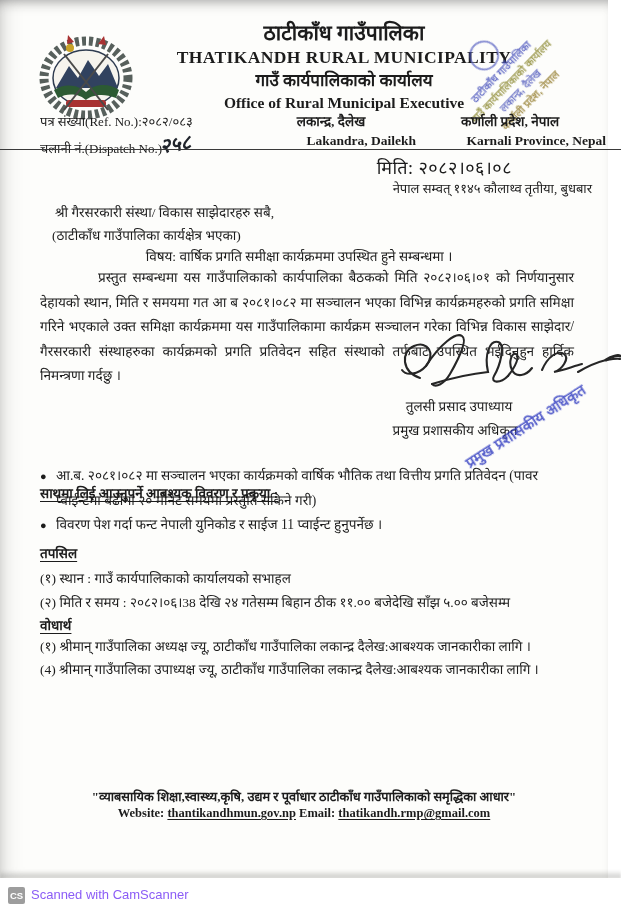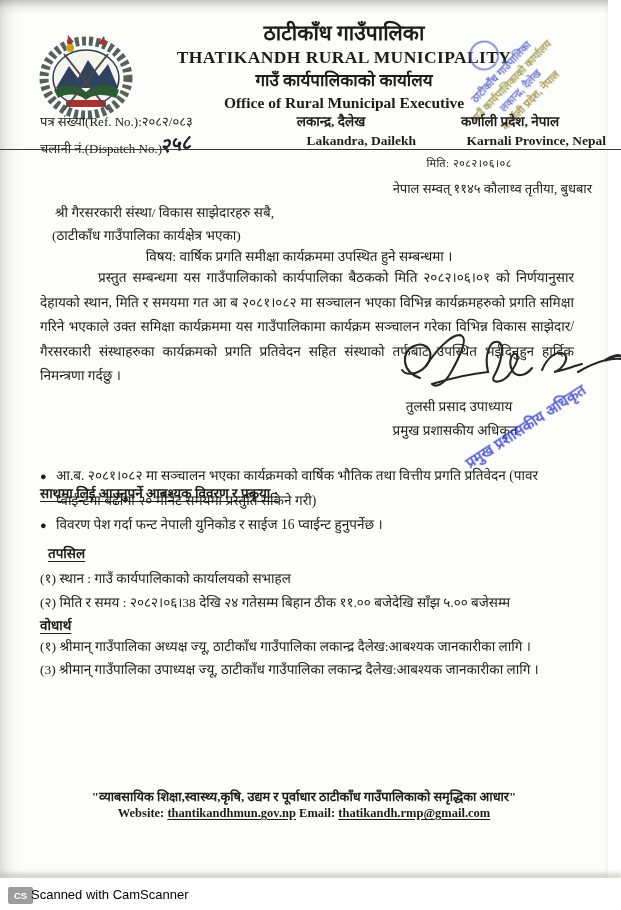--- a/index.html
+++ b/index.html
@@ -22,21 +22,21 @@
   .refline  { left:40px; top:112px; font-size:13px; }
   .dispatchline { left:40px; top:132px; font-size:13px; }
   .hand { display:inline-block; font-style:italic; font-weight:600; font-size:20px;
           transform:rotate(-9deg) translateY(-2px); margin-left:-2px; color:#20242b; }
   .place-np { left:246px; top:112px; width:170px; text-align:center; font-size:13.5px; font-weight:bold; }
   .place-en { left:246px; top:133px; width:170px; text-align:right; font-size:13.5px; font-weight:bold; }
   .prov-np  { left:420px; top:112px; width:180px; text-align:center; font-size:13.5px; font-weight:bold; }
   .prov-en  { left:414px; top:133px; width:192px; text-align:right; font-size:13.5px; font-weight:bold; }
   .rule { left:0; top:149px; width:621px; height:0; border-top:1.6px solid #3a3a3a; }
 
-  .dateline   { top:155px; right:96px; font-size:11px; letter-spacing:.5px; }
+  .dateline   { top:155px; right:96px; font-size:18px; letter-spacing:.5px; }
   .sambatline { top:179px; right:16px; font-size:13px; }
 
   .recip1 { left:55px; top:203px; font-size:13.5px; }
   .recip2 { left:52px; top:226px; font-size:13.5px; }
   .subject { left:30px; right:40px; top:247px; text-align:center; font-size:13.5px; }
 
   .bodypara { left:40px; right:34px; top:266px; font-size:13.6px; line-height:24.6px;
               text-align:justify; text-indent:58px; }
 
   .sig-svg { left:392px; top:326px; width:229px; height:78px; }
@@ -53,39 +53,39 @@
   .round-stamp .sline { font-size:10.5px; font-weight:bold; line-height:13.5px; white-space:nowrap;
                  font-family:"Liberation Sans","DejaVu Sans",sans-serif; }
   .sc1 { color:#4a54bd; } .sc2 { color:#8d8a33; } .sc3 { color:#5a63c0; } .sc4 { color:#947d2e; }
 
   .sec-head { font-size:13.5px; font-weight:600; text-decoration:underline; text-underline-offset:3px; }
   .req-head { left:40px; top:441px;margin-top:43px; }
   .bullet { left:40px; right:30px; display:flex; font-size:13.6px; line-height:24.8px; }
   .bullet .dot { width:16px; flex:0 0 16px; font-size:11px; line-height:25px; }
   .b1 { top:464px; } .b2 { top:513px; }
 
-  .tap-head { left:48px; top:544px;text-decoration:underline; }
+  .tap-head { left:40px; top:544px;text-decoration:underline; }
   .tap1 { left:40px; top:569px; font-size:13.5px; }
   .tap2 { left:40px; top:593px; font-size:13.5px; }
   .bod-head { left:40px; top:616px;text-decoration:underline; }
   .bod1 { left:40px; top:637px; font-size:13.5px;text-align:center; }
   .bod2 { left:40px; top:660px; font-size:13.5px; }
 
   .motto { left:30px; right:30px; top:787px; text-align:center; font-size:12.8px; font-weight:600; }
   .weblinks { left:30px; right:30px; top:806px; text-align:center; font-size:12.5px; font-weight:bold; }
   .weblinks .lnk { text-decoration:underline; text-underline-offset:2px; }
 
   .paper-edge { left:0; top:870px; width:621px; height:12px;
                 background:linear-gradient(to bottom, rgba(255,255,255,0), rgba(120,120,115,.30) 55%, rgba(255,255,255,0));
                 filter:blur(1.2px); }
   .scanbar { left:0; top:878px; width:621px; height:32px; background:#ffffff; }
-  .cs-box { position:absolute; left:8px; top:9px; width:25px; height:17px; background:#9d9d9d;
+  .cs-box { position:absolute; left:8px; top:9px; width:17px; height:17px; background:#9d9d9d;
             border-radius:2px; color:#fff; font-family:"Liberation Sans","DejaVu Sans",sans-serif;
             font-size:9.5px; font-weight:bold; text-align:center; line-height:17px; }
-  .cs-label { position:absolute; left:31px; top:9px; color:#000000; font-size:13px;
+  .cs-label { position:absolute; left:31px; top:9px; color:#8b5cf6; font-size:13px;
             font-family:"Liberation Sans","DejaVu Sans",sans-serif;text-align:right; }
 </style>
 </head>
 <body>
 
 <div class="page">
   <div class="paper">
 
     <div class="abs emblem">
       <svg width="100" height="92" viewBox="0 0 100 92">
@@ -153,30 +153,30 @@
     <div class="abs sig-desig">प्रमुख प्रशासकीय अधिकृत</div>
     <div class="abs diag-stamp">प्रमुख प्रशासकीय अधिकृत</div>
 
     <div class="abs sec-head req-head">साथमा लिई आउनुपर्ने आबश्यक विवरण र प्रकृया :</div>
     <div class="abs bullet b1">
       <span class="dot">●</span>
       <span>आ.ब. २०८१।०८२ मा सञ्चालन भएका कार्यक्रमको वार्षिक भौतिक तथा वित्तीय प्रगति प्रतिवेदन (पावर प्वाईन्टमा बढीमा २० मीनेट समयमा प्रस्तुति सकिने गरी)</span>
     </div>
     <div class="abs bullet b2">
       <span class="dot">●</span>
-      <span>विवरण पेश गर्दा फन्ट नेपाली युनिकोड र साईज 16 प्वाईन्ट हुनुपर्नेछ ।</span>
+      <span>विवरण पेश गर्दा फन्ट नेपाली युनिकोड र साईज 11 प्वाईन्ट हुनुपर्नेछ ।</span>
     </div>
 
     <div class="abs sec-head tap-head">तपसिल</div>
     <div class="abs tap1">(१) स्थान : गाउँ कार्यपालिकाको  कार्यालयको सभाहल</div>
     <div class="abs tap2">(२) मिति र समय : २०८२।०६।38 देखि २४ गतेसम्म  बिहान ठीक ११.०० बजेदेखि साँझ ५.०० बजेसम्म</div>
 
     <div class="abs sec-head bod-head">वोधार्थ</div>
     <div class="abs bod1">(१) श्रीमान् गाउँपालिका अध्यक्ष ज्यू, ठाटीकाँध गाउँपालिका लकान्द्र दैलेख:आबश्यक जानकारीका लागि ।</div>
-    <div class="abs bod2">(3) श्रीमान् गाउँपालिका उपाध्यक्ष ज्यू, ठाटीकाँध गाउँपालिका लकान्द्र दैलेख:आबश्यक जानकारीका लागि ।</div>
+    <div class="abs bod2">(4) श्रीमान् गाउँपालिका उपाध्यक्ष ज्यू, ठाटीकाँध गाउँपालिका लकान्द्र दैलेख:आबश्यक जानकारीका लागि ।</div>
 
     <div class="abs motto">"व्याबसायिक शिक्षा,स्वास्थ्य,कृषि, उद्यम  र  पूर्वाधार ठाटीकाँध गाउँपालिकाको समृद्धिका आधार"</div>
     <div class="abs weblinks">
       <span>Website:</span>
       <span class="lnk">thantikandhmun.gov.np</span>
       <span>Email:</span>
       <span class="lnk">thatikandh.rmp@gmail.com</span>
     </div>
   </div>
 

